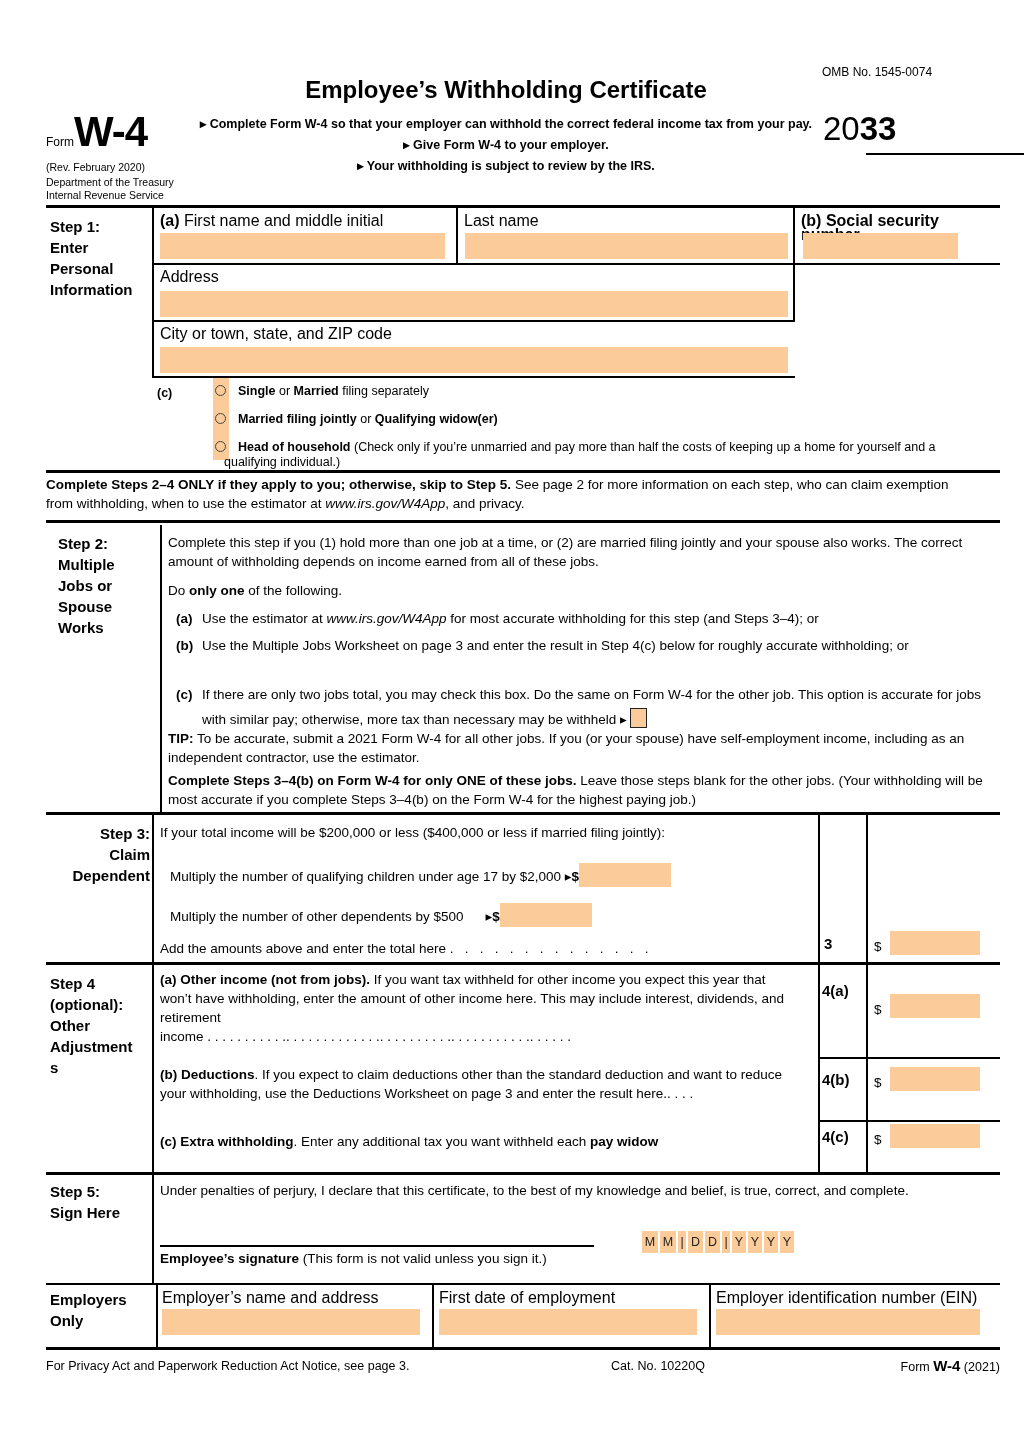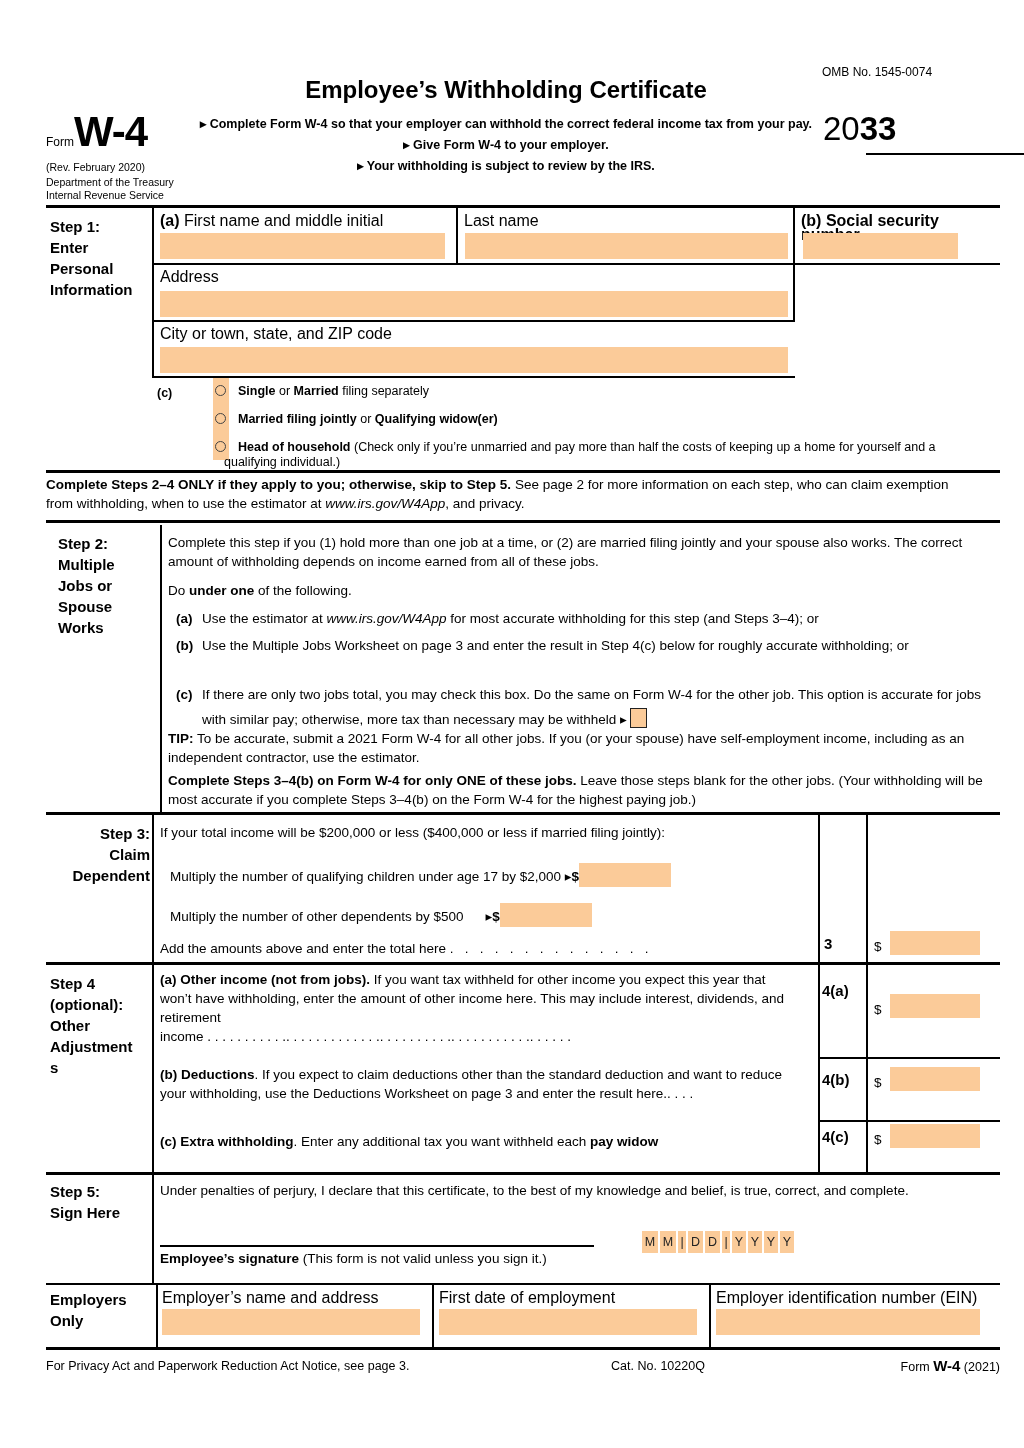--- a/index.html
+++ b/index.html
@@ -124,21 +124,21 @@
       <div>Step 2:</div>
         <div>Multiple</div>
         <div>Jobs or</div>
       <div>Spouse</div>
         <div>Works</div>
     </div>
     <div class="vl" style="left:106px; top:0; width:2px; height:287px;"></div>
 
     <div class="abs body" style="left:114px; top:8px; width:830px;">Complete this step if you (1) hold more than one job at a time, or (2) are married filing jointly and your spouse also works. The correct amount of withholding depends on income earned from all of these jobs.</div>
     <div class="abs body" style="left:114px; top:56px; width:830px;">
-      <span>Do </span><span class="b">under one</span><span> of the following.</span>
+      <span>Do </span><span class="b">only one</span><span> of the following.</span>
     </div>
 
     <div class="abs body li" style="left:122px; top:84px; width:830px;">
       <span class="tag">(a)</span>
       <span><span>Use the estimator at </span><span class="i">www.irs.gov/W4App</span><span> for most accurate withholding for this step (and Steps 3–4); or</span></span>
     </div>
     <div class="abs body li" style="left:122px; top:110px; width:830px; line-height:22px;">
       <span class="tag">(b)</span>
       <span>Use the Multiple Jobs Worksheet on page 3 and enter the result in Step 4(c) below for roughly accurate withholding; or</span>
     </div>

